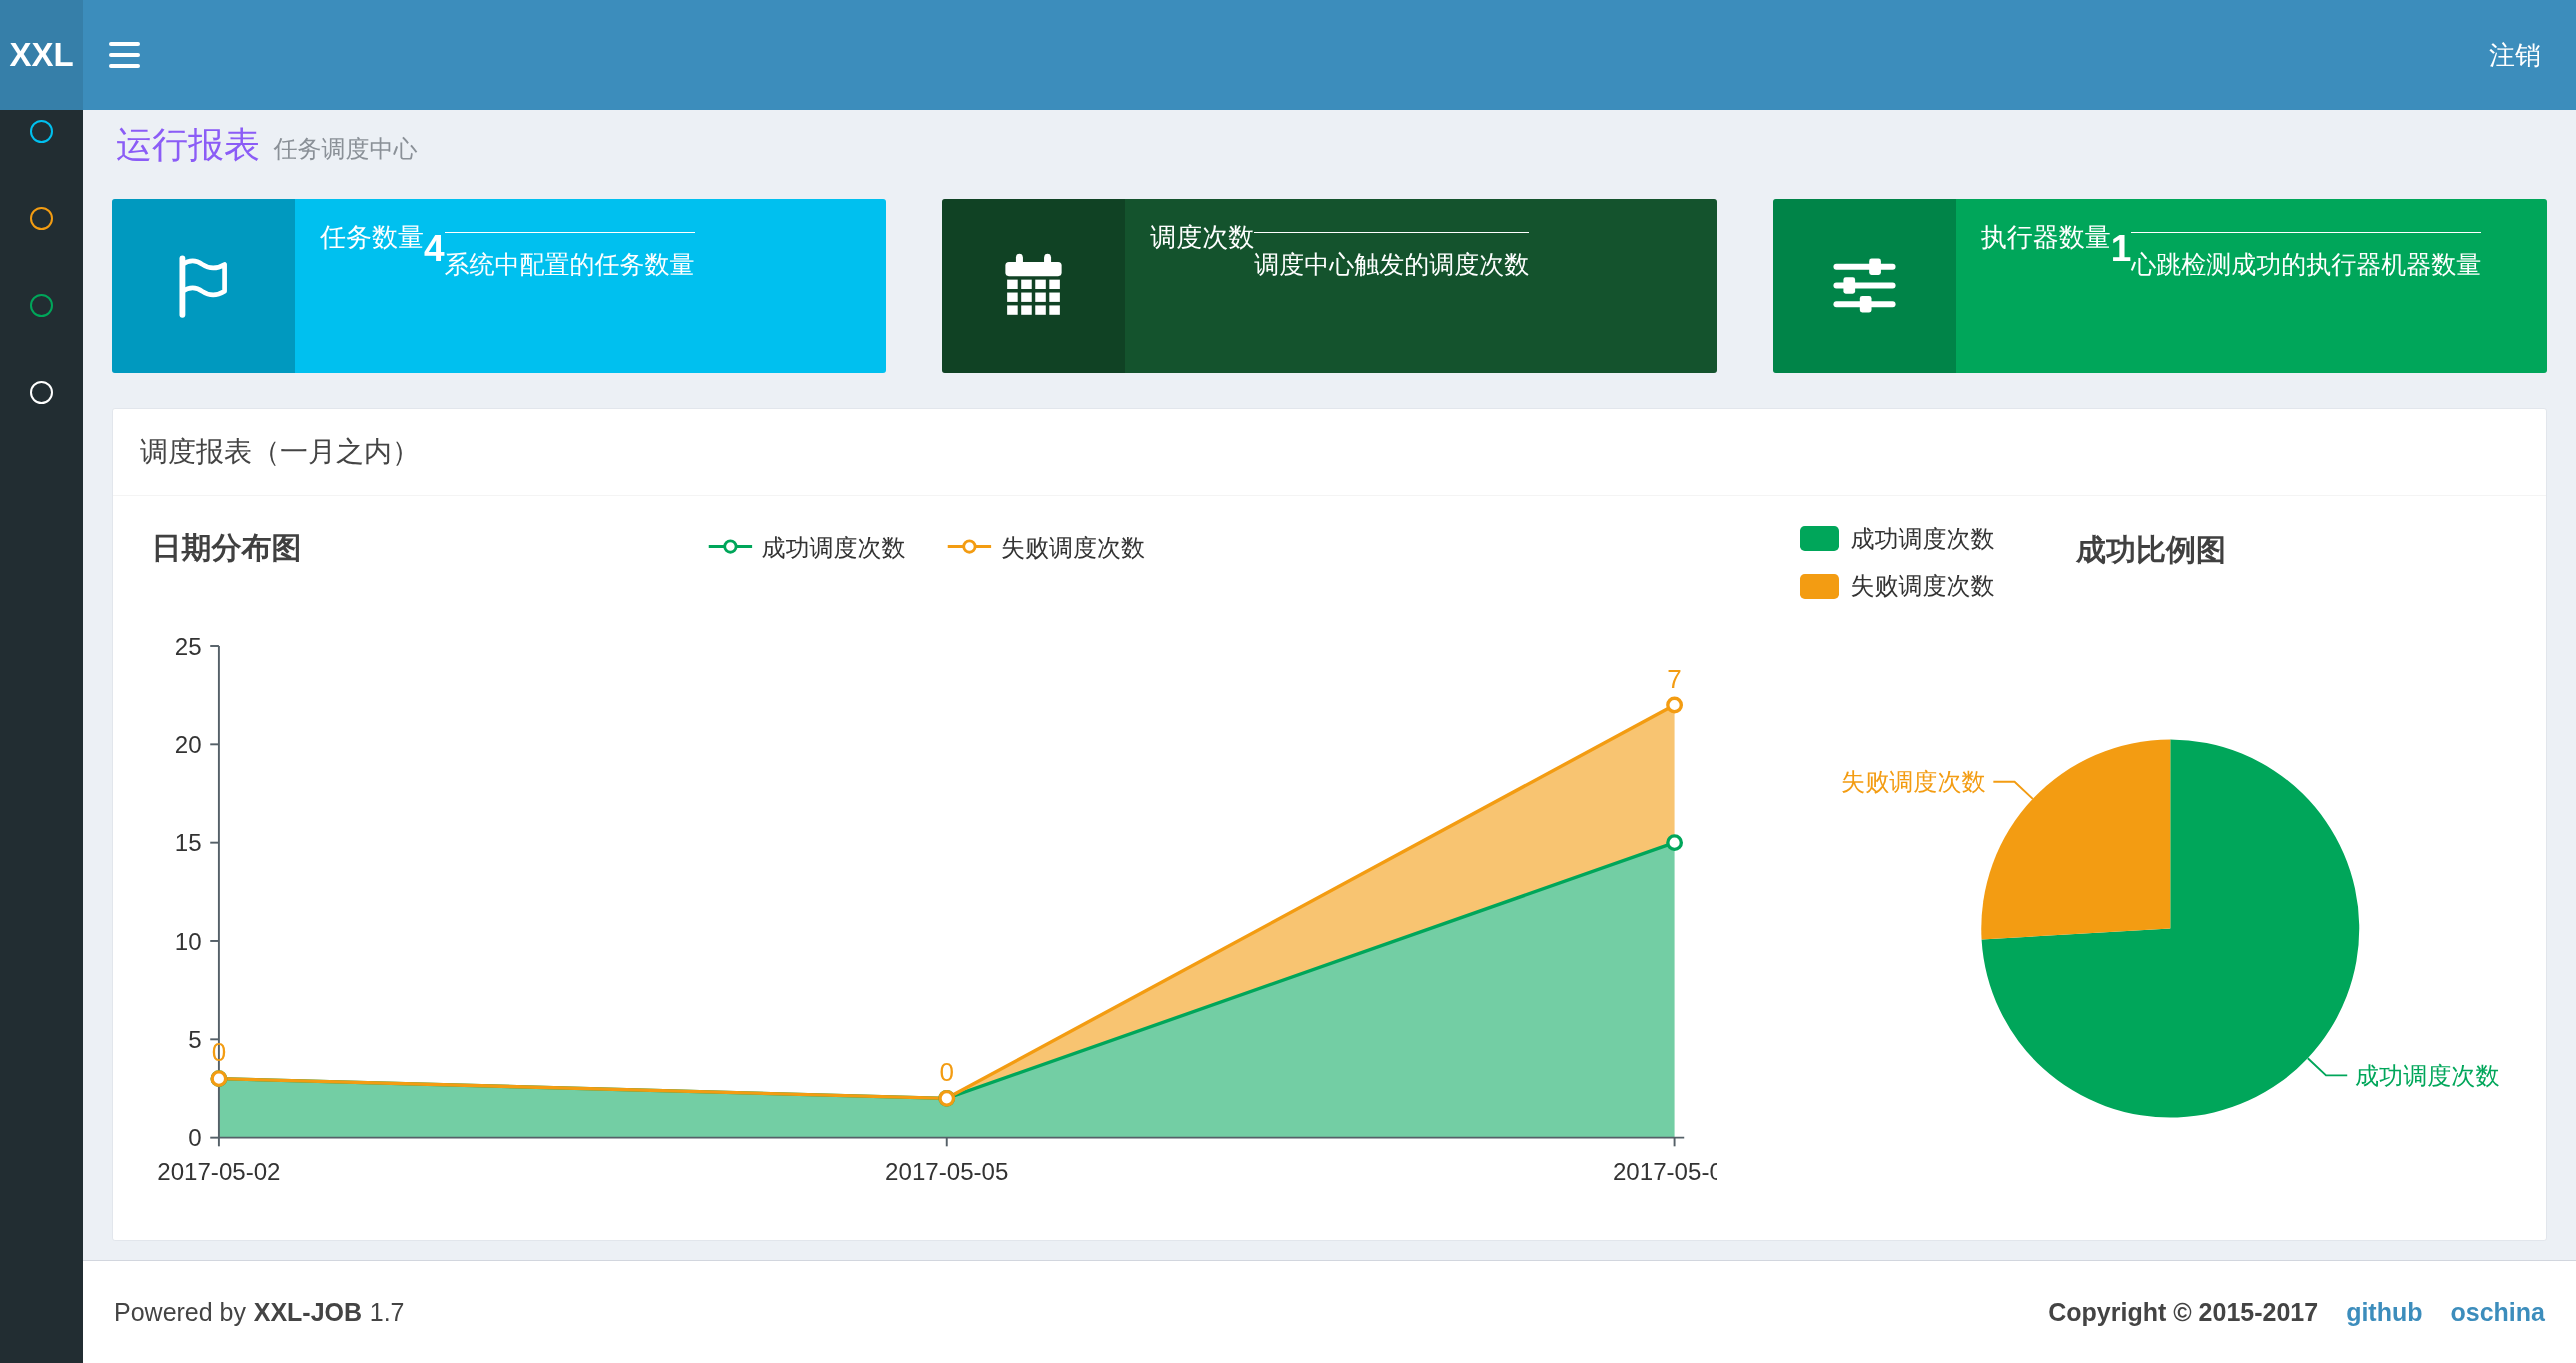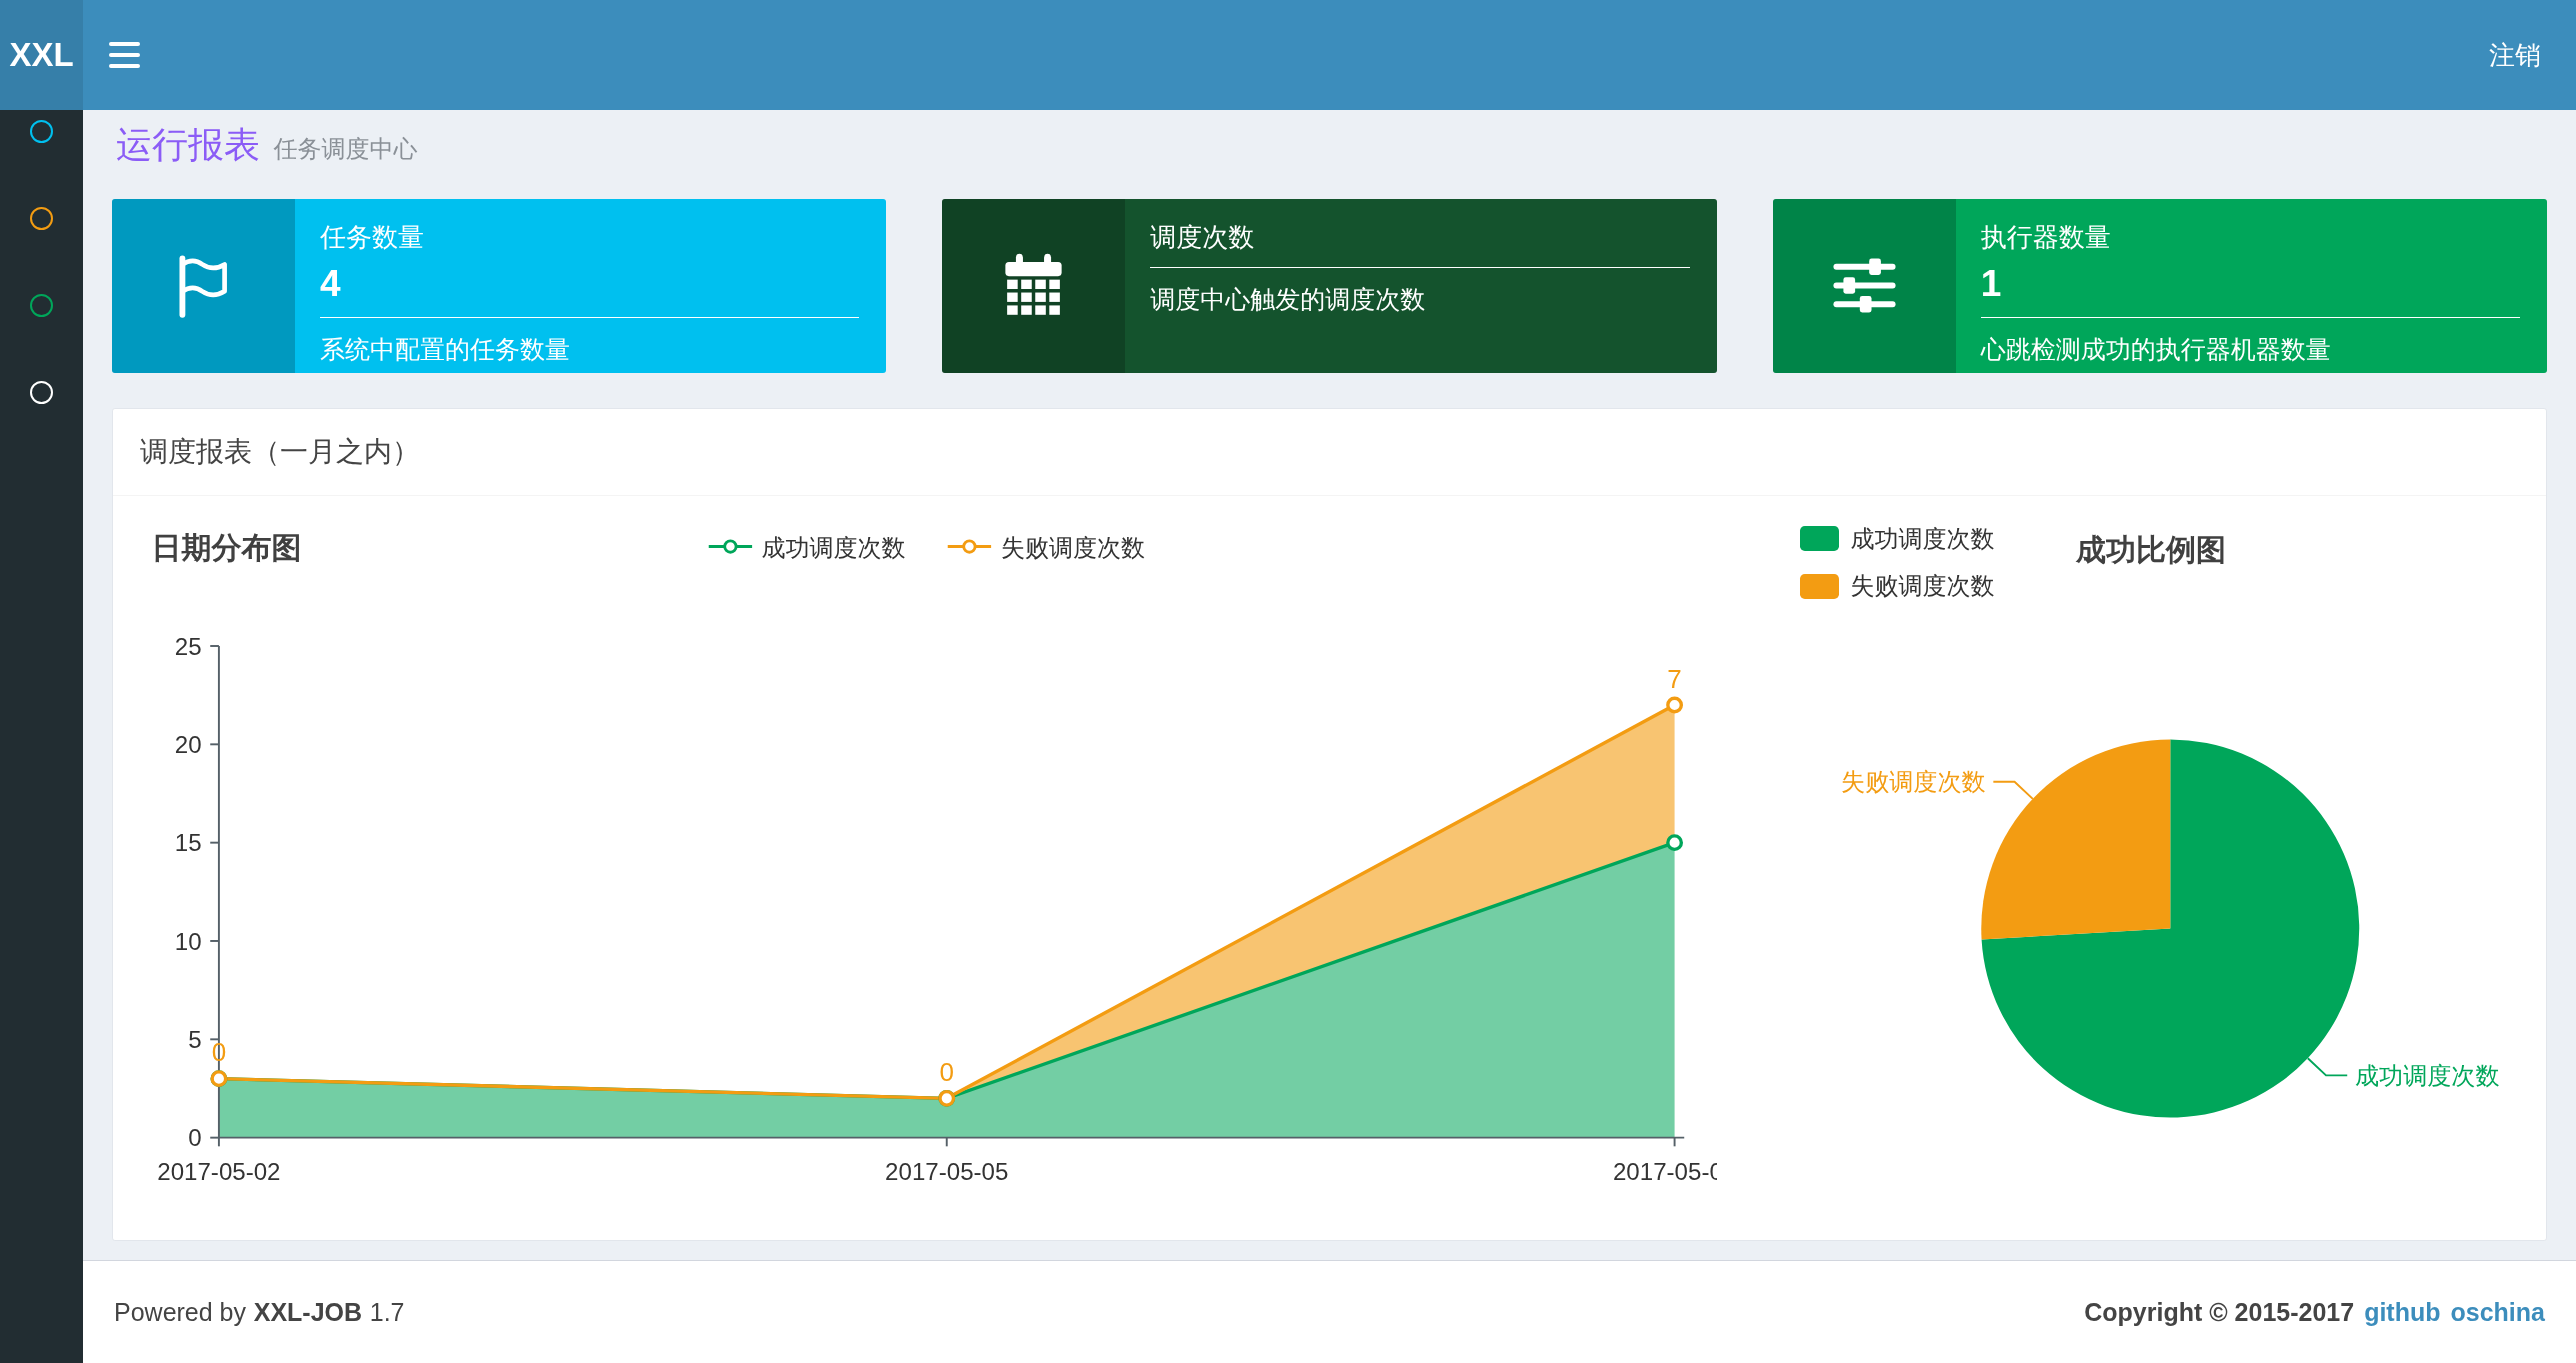--- a/index.html
+++ b/index.html
@@ -22,21 +22,21 @@
   
   .main{position:absolute;left:83px;top:88px;right:0;bottom:87px;padding:29px;overflow:hidden}
   .page-header{margin:3.9px 0 29px 3.9px}
   .page-title{font-size:36px;font-weight:400;color:#8b5cf6}
   .page-subtitle{font-size:24px;color:#8a9097;margin-left:13.5px}
 
   
   .stats-row{display:flex;gap:56px;margin-bottom:35px}
   .stat-box{flex:1;height:174px;border-radius:2.9px;display:flex;color:#fff;overflow:hidden}
   .stat-icon{width:183px;background:rgba(0,0,0,0.2);display:flex;align-items:center;justify-content:center;flex:none}
-  .stat-body{flex:1;padding:21px 27px 0 25px;display:flex;flex-direction:column}
+  .stat-body{flex:1;padding:21px 27px 0 25px;display:flex;flex-direction:row}
   .stat-label{font-size:26px}
   .stat-value{font-size:37px;font-weight:bold;margin-top:7.7px}
   .stat-desc{font-size:25px;border-top:1.9px solid #fff;margin-top:12.5px;padding-top:14.5px}
 
   
   .panel{background:#fff;border:1px solid #e2e6ec;border-radius:2.9px}
   .panel-header{font-size:28px;color:#444;font-weight:500;padding:24px 27px;border-bottom:1px solid #f4f4f4}
   .panel-body{display:flex;padding:23px 23px 27px 23px}
   .col-line{width:1581px;flex:none;position:relative}
   .col-pie{flex:1;position:relative}
@@ -55,21 +55,21 @@
 
   
   .tick{font-size:25px;fill:#333;font-family:"Liberation Sans","DejaVu Sans",sans-serif}
   .plabel{font-size:27px;font-family:"Liberation Sans","DejaVu Sans",sans-serif}
   .pie-label{font-size:25px;font-family:"Liberation Sans","DejaVu Sans",sans-serif}
 
   
   .footer{position:absolute;left:83px;right:0;bottom:0;height:103px;background:#fff;border-top:1px solid #d2d6de;display:flex;align-items:center;padding:11px 31px;font-size:25px;color:#444;z-index:5}
   .footer b{font-weight:bold}
   .footer .pad{width:7.7px}
-  .footer-right{margin-left:auto;display:flex;align-items:flex-end;gap:10px}
+  .footer-right{margin-left:auto;display:flex;align-items:flex-end;gap:28px}
   .copyright{font-weight:bold;color:#444}
   .footer a{color:#3c8dbc;font-weight:bold;text-decoration:none;cursor:pointer}
 </style>
 </head>
 <body>
 
 <div>
 
   <header class="navbar">
     <div class="logo">

